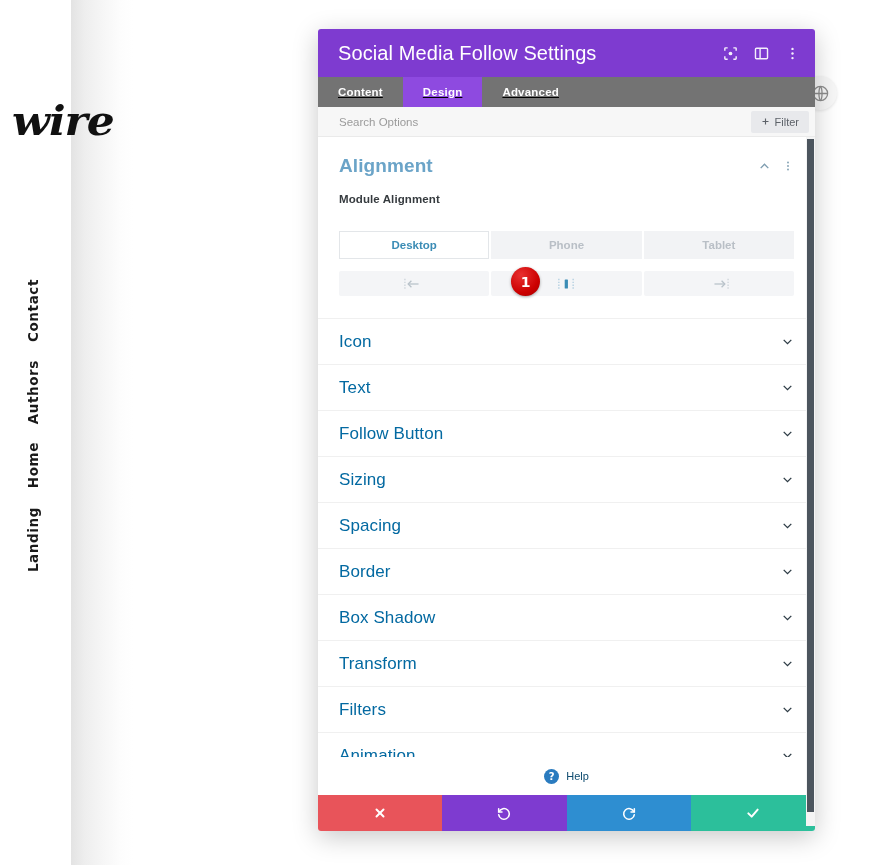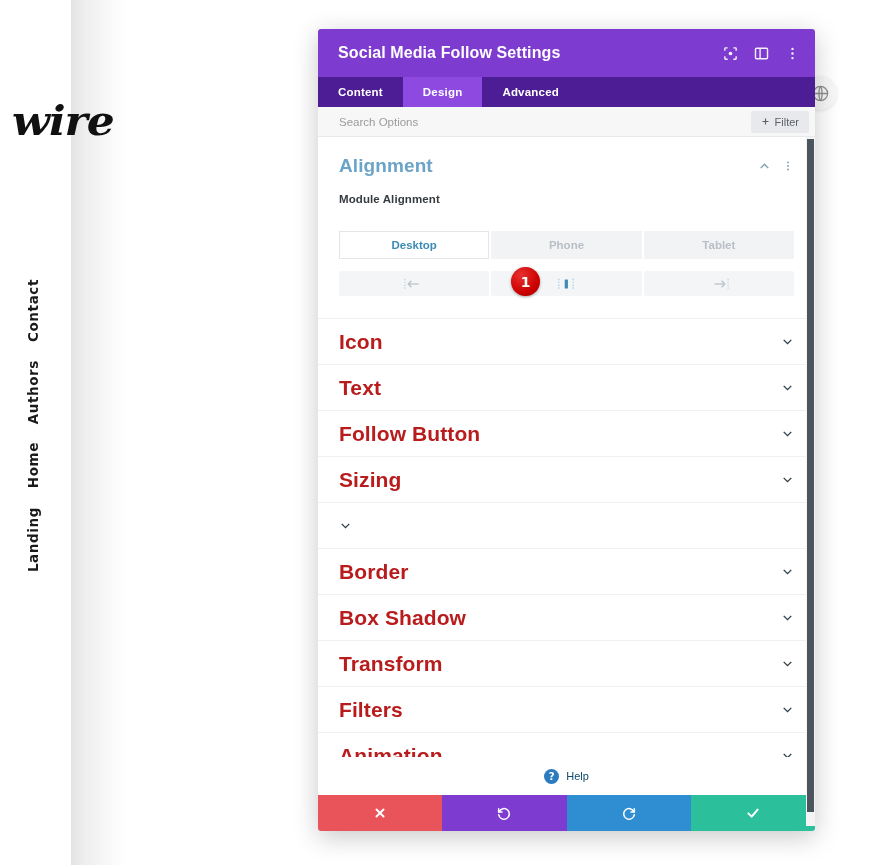--- a/index.html
+++ b/index.html
@@ -55,28 +55,28 @@
     width: 497px; height: 802px; z-index: 10;
     background: #fff; border-radius: 3px; overflow: hidden;
     box-shadow: 0 6px 26px rgba(0,0,0,0.22);
     display: flex; flex-direction: column;
   }
   .modal-header {
     height: 48px; background: #7e3bd0; display: flex; align-items: center;
     padding: 0 14px 0 20px; flex: 0 0 48px;
   }
   .modal-title {
-    color: #fff; font-size: 16px; font-weight: 700; flex: 1;
+    color: #fff; font-size: 20px; font-weight: 400; flex: 1;
     letter-spacing: 0.1px;
   }
   .hdr-icons { display: flex; align-items: center; gap: 14px; }
   .hdr-icon { width: 17px; height: 17px; opacity: .92; display:block; cursor: pointer; }
 
   .modal-tabs {
-    height: 30px; background: #4c1d95; display: flex; flex: 0 0 30px;
+    height: 30px; background: #737373; display: flex; flex: 0 0 30px; text-decoration: underline;
   }
   .tab {
     display: flex; align-items: center; justify-content: center;
     padding: 0 20px; height: 30px; color: #fff; font-size: 11.5px; font-weight: 700;
     cursor: pointer; letter-spacing: .2px;
   }
   .tab.active { background: #8e4ae0; }
 
   .searchbar {
     height: 30px; background: #f7f7f7; border-bottom: 1px solid #eaeaea;
@@ -130,21 +130,21 @@
     display: flex; align-items: center; justify-content: center;
     box-shadow: 0 1px 3px rgba(0,0,0,0.35); z-index: 5;
     font-family: "DejaVu Sans", sans-serif;
   }
 
   
   .sec {
     height: 46px; border-bottom: 1px solid #f0f0f0;
     display: flex; align-items: center; padding: 0 21px; cursor: pointer;
   }
-  .sec-label { flex: 1; font-size: 21px; color: #b91c1c; font-weight: 700; letter-spacing: .1px; }
+  .sec-label { flex: 1; font-size: 17px; color: #0369a1; font-weight: 400; letter-spacing: .1px; }
 
   
   .help-bar {
     height: 38px; background: #fff; display: flex; align-items: center;
     justify-content: center; gap: 7px; flex: 0 0 38px;
   }
   .help-text { font-size: 11px; color: #0c4a6e; }
   .help-q {
     width: 15px; height: 15px; border-radius: 50%; background: #2a7bbf;
     color: #fff; font-size: 10px; font-weight: 700;
@@ -300,20 +300,21 @@
             <polyline points="5,9 12,16 19,9"></polyline>
           </svg>
       </div>
       <div class="sec">
         <span class="sec-label">Sizing</span>
         <svg width="13" height="13" viewBox="0 0 24 24" fill="none" stroke="#2d3b45" stroke-width="2.4">
             <polyline points="5,9 12,16 19,9"></polyline>
           </svg>
       </div>
       <div class="sec">
+        <span class="sec-label">Spacing</span>
         <svg width="13" height="13" viewBox="0 0 24 24" fill="none" stroke="#2d3b45" stroke-width="2.4">
             <polyline points="5,9 12,16 19,9"></polyline>
           </svg>
       </div>
       <div class="sec">
         <span class="sec-label">Border</span>
         <svg width="13" height="13" viewBox="0 0 24 24" fill="none" stroke="#2d3b45" stroke-width="2.4">
             <polyline points="5,9 12,16 19,9"></polyline>
           </svg>
       </div>

